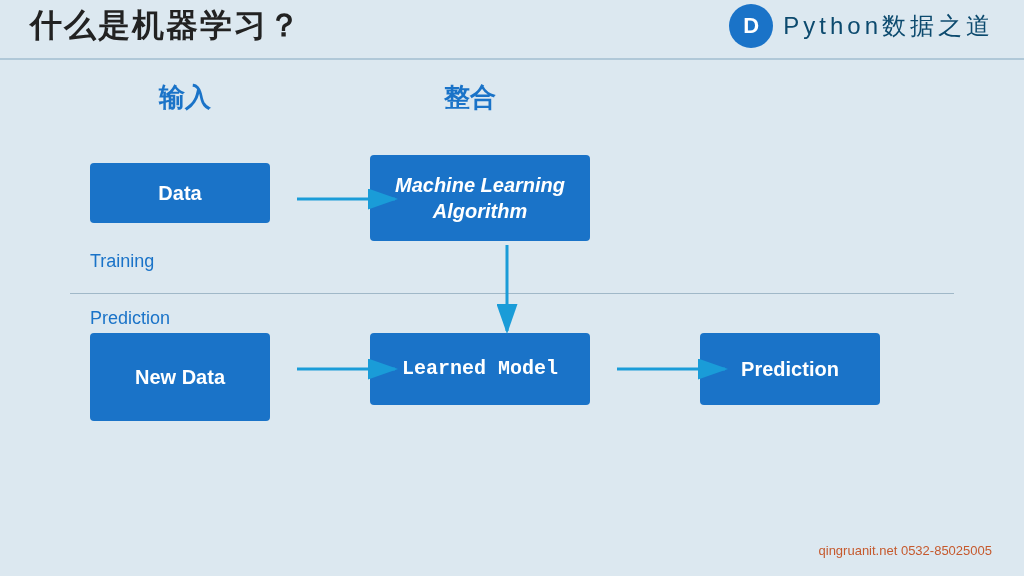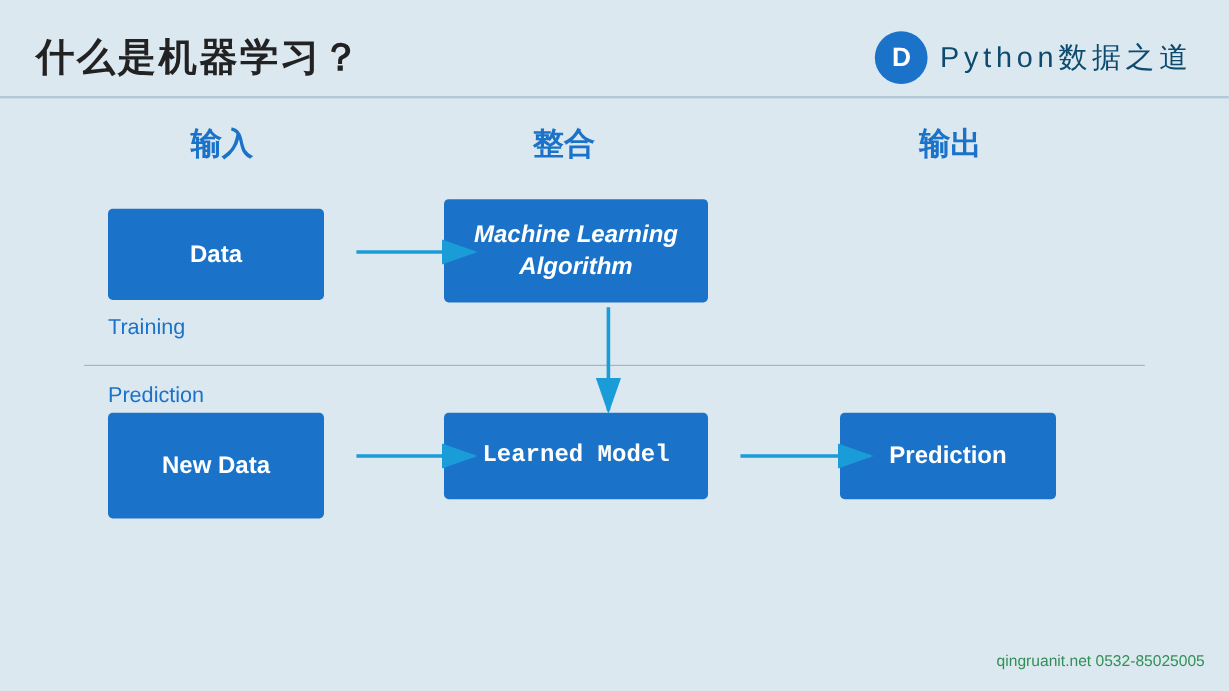--- a/index.html
+++ b/index.html
@@ -10,21 +10,21 @@
       font-family: 'Microsoft YaHei', Arial, sans-serif;
       position: relative;
       overflow: hidden;
     }
 
     
     .header {
       display: flex;
       align-items: center;
       justify-content: space-between;
-      padding: 26px 30px 10px 30px;
+      padding: 4px 30px 10px 30px;
       background: #dce8f0;
     }
     .header-title {
       font-size: 32px;
       font-weight: bold;
       color: #222;
       letter-spacing: 2px;
     }
     .brand {
       display: flex;
@@ -58,21 +58,21 @@
     }
 
     
     .main {
       padding: 20px 60px 20px 60px;
     }
 
     
     .col-headers {
       display: flex;
-      margin-bottom: 17px;
+      margin-bottom: 28px;
       padding-left: 10px;
     }
     .col-header {
       font-size: 26px;
       font-weight: bold;
       color: #1a73c8;
     }
     .col-input { width: 230px; text-align: center; }
     .col-integrate { width: 300px; text-align: center; margin-left: 20px; }
     .col-output { flex: 1; text-align: center; }
@@ -95,21 +95,21 @@
       font-size: 20px;
       font-weight: bold;
       text-align: center;
       border-radius: 4px;
       line-height: 1.3;
     }
 
     
     .box-data {
       width: 180px;
-      height: 76px;
+      height: 60px;
       left: 30px;
       top: 20px;
       text-align: center;
     }
 
     
     .box-ml {
       width: 220px;
       height: 86px;
       left: 310px;
@@ -189,21 +189,20 @@
   </div>
 </div>
 
 <div class="divider"></div>
 
 <div class="main">
 
   <div class="col-headers">
     <div class="col-header col-input">输入</div>
     <div class="col-header col-integrate">整合</div>
-    <div class="col-header col-output">输出</div>
   </div>
 
   <div class="diagram">
 
     <div class="box box-data">Data</div>
 
     <div class="box box-ml">
       Machine Learning<br>Algorithm
     </div>
 
@@ -232,13 +231,13 @@
       <line x1="420" y1="102" x2="420" y2="188" stroke="#1a9cd8" stroke-width="3" marker-end="url(#arrowhead)"></line>
 
       <line x1="210" y1="226" x2="308" y2="226" stroke="#1a9cd8" stroke-width="3" marker-end="url(#arrowhead)"></line>
 
       <line x1="530" y1="226" x2="638" y2="226" stroke="#1a9cd8" stroke-width="3" marker-end="url(#arrowhead)"></line>
     </svg>
 
   </div>
 </div>
 
-<div style="position:absolute; bottom: 18px; right: 20px; font-size: 13px; color: #15803d; opacity: 0.85;">qingruanit.net 0532-85025005</div>
+<div style="position:absolute; bottom: 18px; right: 32px; font-size: 13px; color: #c2410c; opacity: 0.85;">qingruanit.net 0532-85025005</div>
 
 </body></html>

